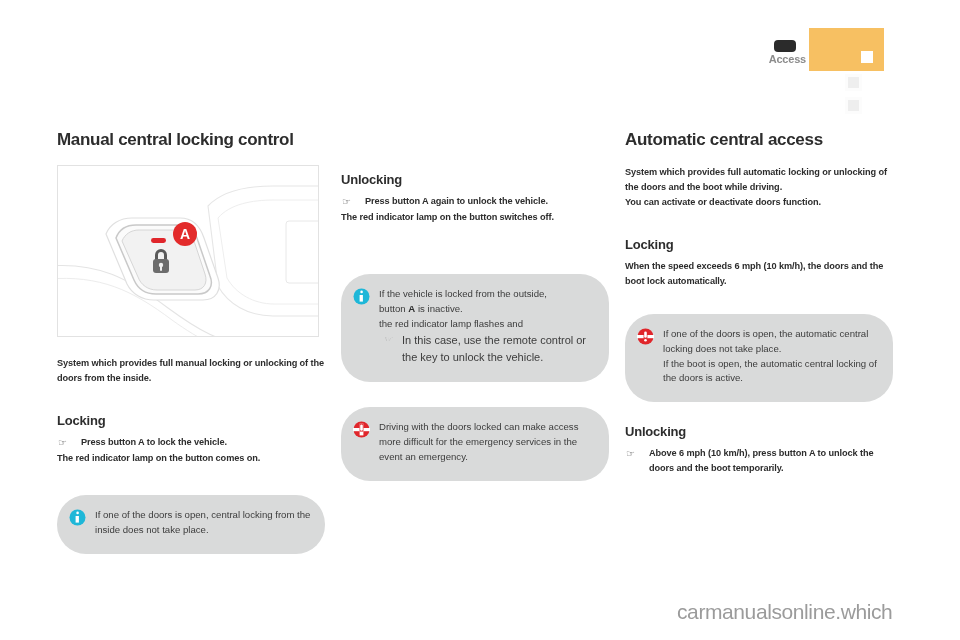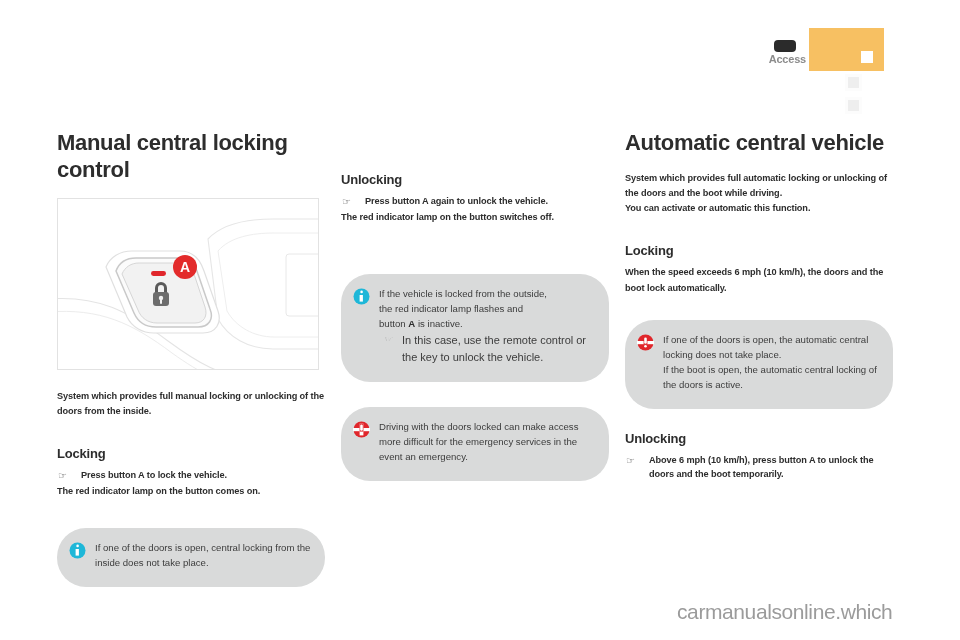--- a/index.html
+++ b/index.html
@@ -62,21 +62,21 @@
   }
 
   
   .col { position: absolute; top: 130px; width: 268px; }
   .col-1 { left: 57px; }
   .col-2 { left: 341px; }
   .col-3 { left: 625px; }
 
   
   h1.sec-title {
-    font-size: 22px;
+    font-size: 17px;
     font-weight: bold;
     color: #2d2d2d;
     line-height: 1.22;
     letter-spacing: -0.3px;
     margin-bottom: 14px;
   }
   h2.sub-title {
     font-size: 13px;
     font-weight: bold;
     color: #2d2d2d;
@@ -265,22 +265,22 @@
     <div class="callout">
       <span class="callout-icon">
         <svg width="17" height="17" viewBox="0 0 17 17" xmlns="http://www.w3.org/2000/svg">
           <circle cx="8.5" cy="8.5" r="8" fill="#1eb7d8"></circle>
           <rect x="7.3" y="2.6" width="2.6" height="2.6" rx="1.3" fill="#ffffff"></rect>
           <path d="M6.6 7.0 h3.3 v6.6 h-3.3 z" fill="#ffffff"></path>
         </svg>
       </span>
       <span class="callout-body">
         <p>If the vehicle is locked from the outside,</p>
+        <p><span>button </span><b>A</b><span> is inactive.</span></p>
         <p>the red indicator lamp flashes and</p>
-        <p><span>button </span><b>A</b><span> is inactive.</span></p>
         <span class="callout-sub">
           <span class="si">☞</span>
           <span class="st">In this case, use the remote control or the key to unlock the vehicle.</span>
         </span>
       </span>
     </div>
 
     <div style="height:25px"></div>
 
     <div class="callout">
@@ -296,24 +296,24 @@
         </svg>
       </span>
       <span class="callout-body">
         <p>Driving with the doors locked can make access more difficult for the emergency services in the event an emergency.</p>
       </span>
     </div>
   </div>
 
   <div class="col col-3">
 
-    <h1 class="sec-title">Automatic central vehicle</h1>
+    <h1 class="sec-title">Automatic central access</h1>
 
     <p class="body-bold">System which provides full automatic locking or unlocking of the doors and the boot while driving.</p>
-    <p class="body-bold">You can activate or automatic this function.</p>
+    <p class="body-bold">You can activate or deactivate doors function.</p>
 
     <div style="height:27px"></div>
     <h2 class="sub-title">Locking</h2>
     <p class="body-bold">When the speed exceeds 6 mph (10 km/h), the doors and the boot lock automatically.</p>
 
     <div style="height:24px"></div>
 
     <div class="callout">
       <span class="callout-icon">
         <svg width="17" height="17" viewBox="0 0 17 17" xmlns="http://www.w3.org/2000/svg">

